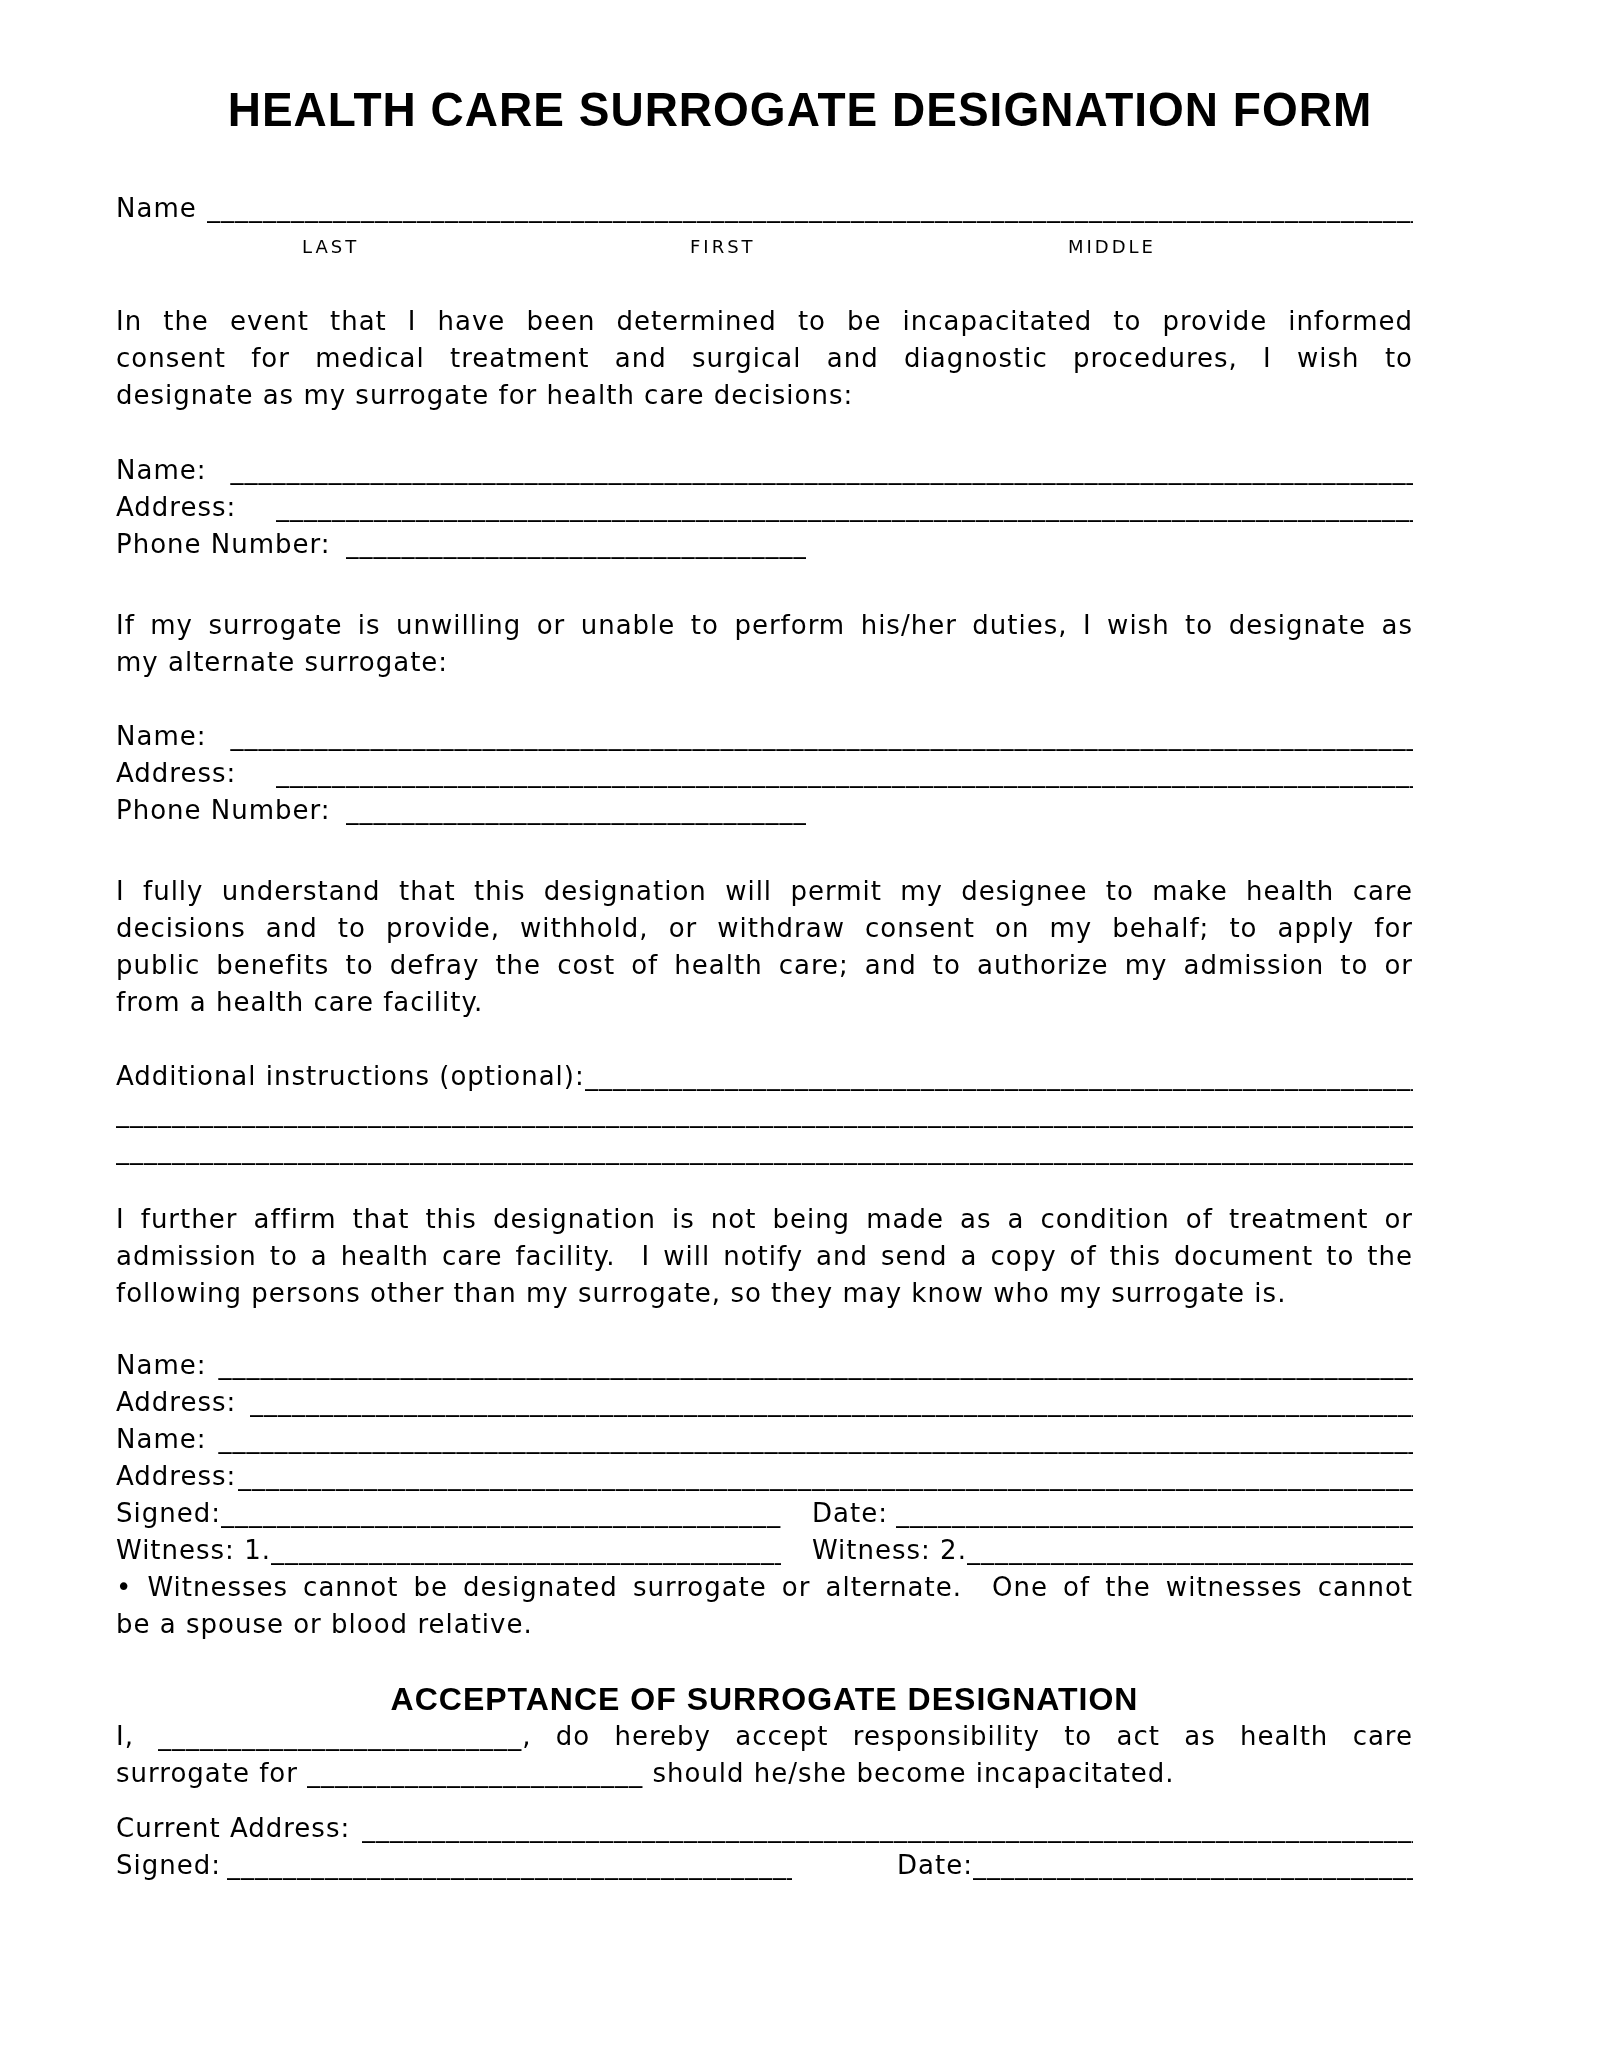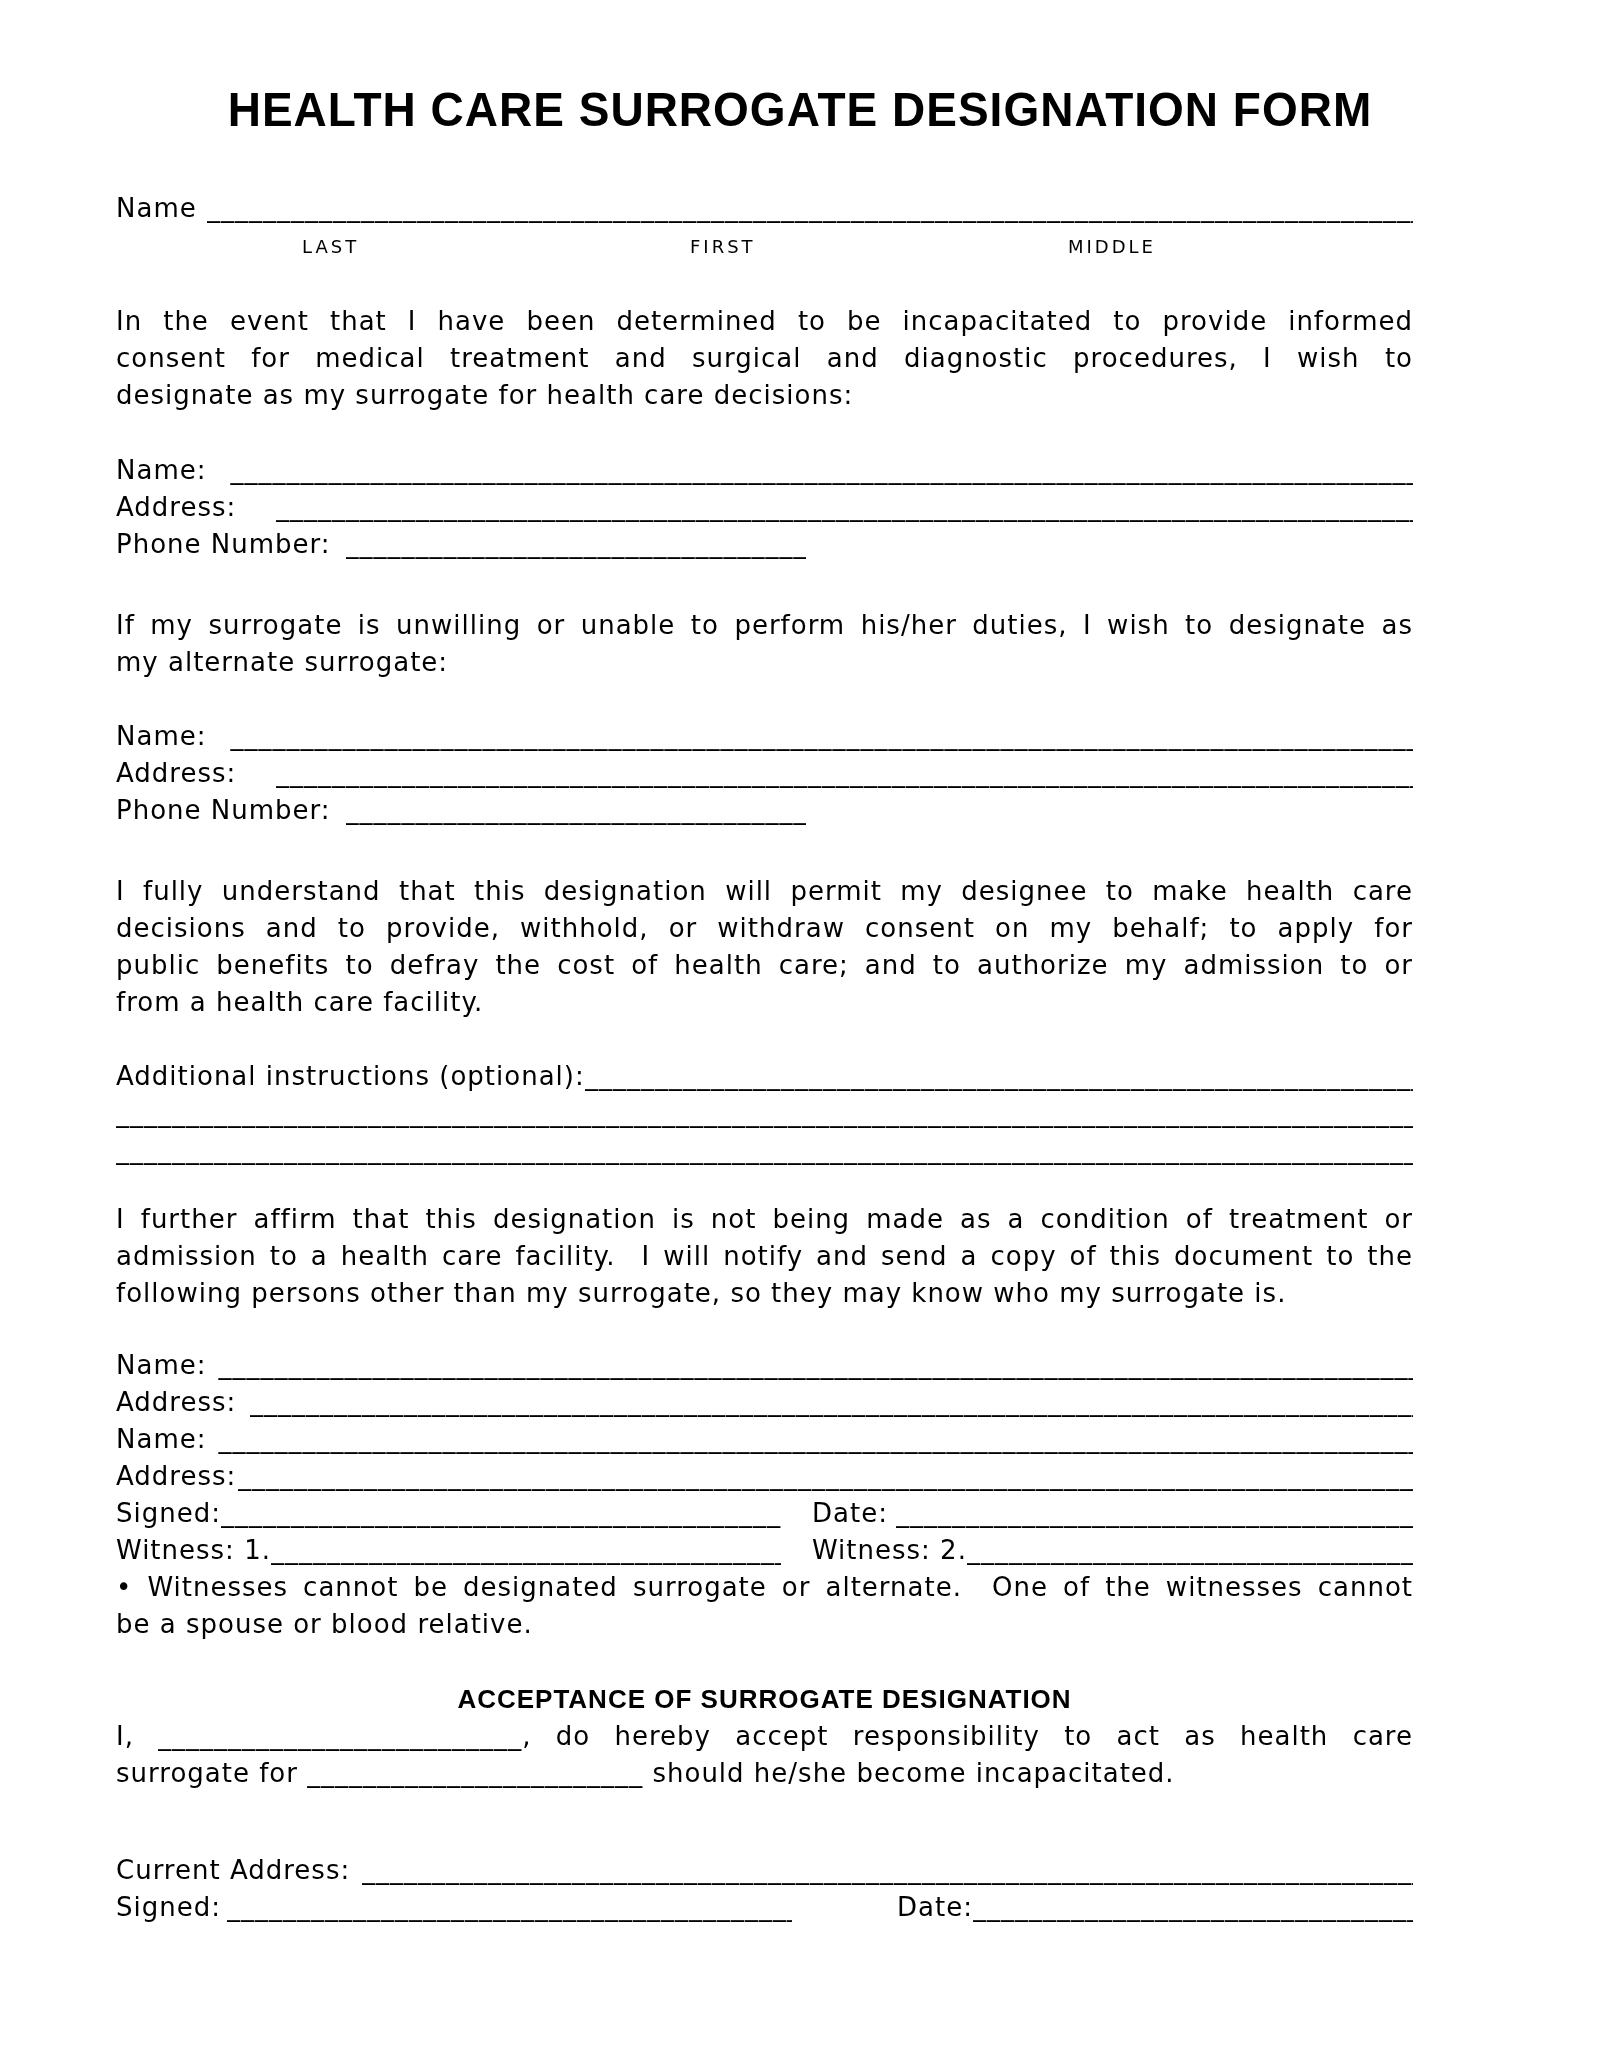--- a/index.html
+++ b/index.html
@@ -36,26 +36,26 @@
 
   .mt-title-gap { margin-top:58px; }
   .mt1  { margin-top:1px;  }
   .mt38 { margin-top:38px; }
   .mt44 { margin-top:44px; }
   .mt37 { margin-top:37px; }
   .mt53 { margin-top:32px; }
   .mt35 { margin-top:35px; }
   .mt0  { margin-top:0;    }
   .mt49 { }
-  .mt40 { margin-top:60px; }
+  .mt40 { margin-top:18px; }
 
   .accept-heading {
     margin-top:38px; text-align:center;
     font-family:"Liberation Sans", sans-serif; font-weight:700;
-    font-size:26px; line-height:37px; height:37px; letter-spacing:1px;
+    font-size:32px; line-height:37px; height:37px; letter-spacing:1px;
   }
 
   .ml10 { margin-left:10px; }
   .ml12 { margin-left:12px; }
   .ml14 { margin-left:14px; }
   .ml2  { margin-left:2px;  }
   .ml24 { margin-left:24px; }
   .ml40 { margin-left:40px; }
   .ml15 { margin-left:15px; }
   .ml31 { margin-left:31px; }

